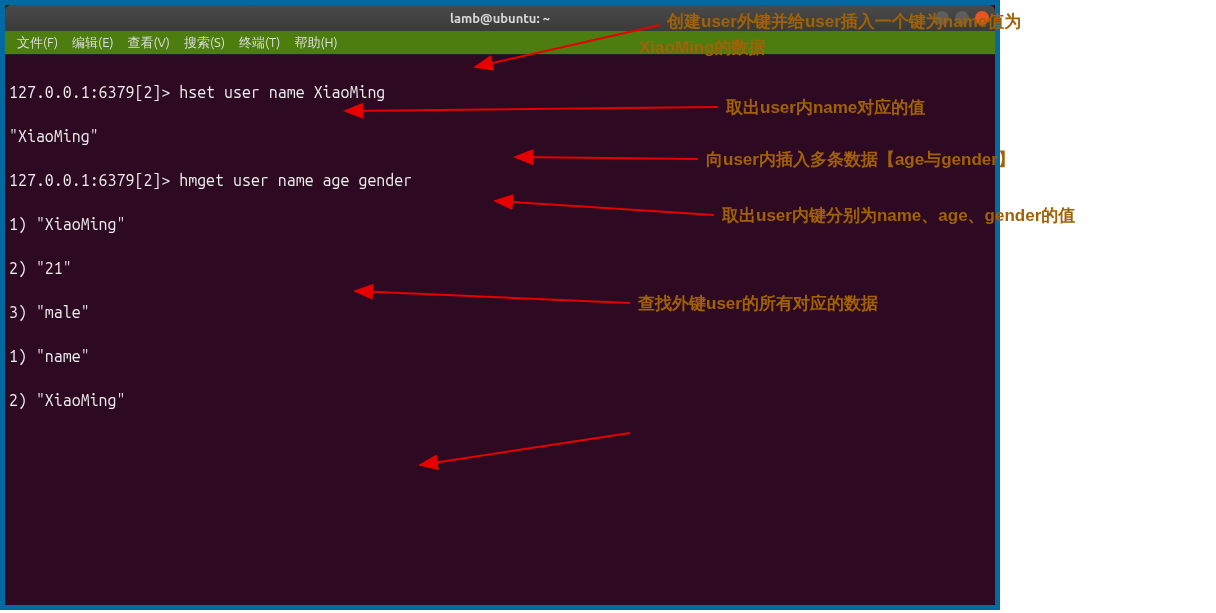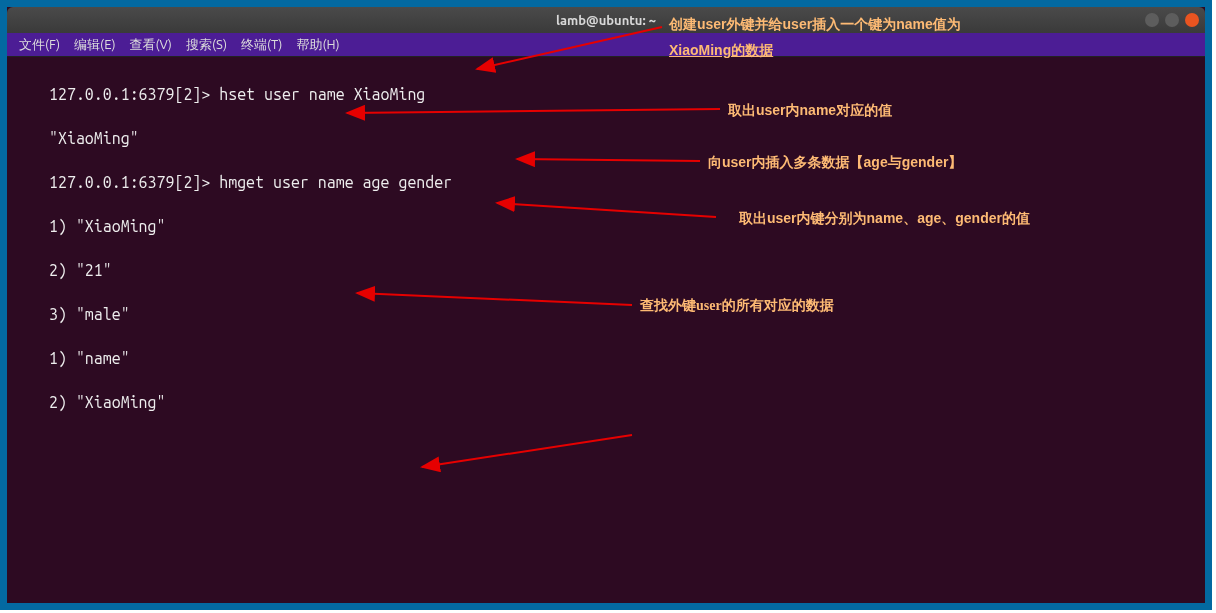--- a/index.html
+++ b/index.html
@@ -9,24 +9,24 @@
     }
     body {
       width: 1216px;
       height: 613px;
       background: #fff;
       font-family: "Ubuntu Mono", "DejaVu Sans Mono", monospace;
       position: relative;
       overflow: hidden;
     }
     .terminal-window {
-      width: 1212px;
+      width: 1000px;
       height: 610px;
       background: #2d0a22;
-      border: 7px solid #0369a1;
+      border: 5px solid #0369a1;
       position: relative;
     }
     .titlebar {
       height: 26px;
       background: linear-gradient(to bottom, #4a4a4a, #3a3a3a);
       display: flex;
       align-items: center;
       justify-content: center;
       position: relative;
       border-radius: 6px 6px 0 0;
@@ -50,21 +50,21 @@
       display: inline-flex;
       align-items: center;
       justify-content: center;
       font-size: 10px;
       color: #444;
       background: #5d5d5d;
     }
     .win-btn.close { background: #e95420; }
     .menubar {
       height: 24px;
-      background: #4c1d95;
+      background: #4d7c0f;
       display: flex;
       align-items: center;
       padding: 0 6px;
       gap: 2px;
       font-family: "Ubuntu", sans-serif;
       font-size: 13px;
       color: #dcdcdc;
       border-bottom: 1px solid #222;
     }
     .menu-item {
@@ -75,28 +75,27 @@
       padding: 4px 4px;
       color: #eee;
       font-size: 16px;
       line-height: 22px;
       white-space: pre;
       font-family: "Ubuntu Mono", "DejaVu Sans Mono", monospace;
       position: relative;
     }
     .term-line {
       white-space: pre;
-      margin-left: 38px;
     }
     .anno {
       position: absolute;
-      color: #fdba74;
+      color: #a16207;
       font-family: "SimHei", "Microsoft YaHei", sans-serif;
       font-weight: bold;
-      font-size: 14px;
+      font-size: 17px;
       line-height: 22px;
       pointer-events: none;
       white-space: nowrap;
     }
     svg.arrow {
       position: absolute;
       pointer-events: none;
       left: 0;
       top: 0;
     }
@@ -139,25 +138,25 @@
 
 
 
 
 
 
 
   </div>
 
   <div class="anno" style="left:662px; top:6px;">创建user外键并给user插入一个键为name值为</div>
-  <div class="anno" style="left:662px; top:32px;text-decoration:underline;">XiaoMing的数据</div>
+  <div class="anno" style="left:634px; top:32px;">XiaoMing的数据</div>
   <div class="anno" style="left:701px; top:144px;">向user内插入多条数据【age与gender】</div>
   <div class="anno" style="left:721px; top:92px;">取出user内name对应的值</div>
-  <div class="anno" style="left:717px; top:200px;margin-left:15px;">取出user内键分别为name、age、gender的值</div>
-  <div class="anno" style="left:633px; top:288px;font-family:Liberation Serif, serif;">查找外键user的所有对应的数据</div>
+  <div class="anno" style="left:717px; top:200px;">取出user内键分别为name、age、gender的值</div>
+  <div class="anno" style="left:633px; top:288px;">查找外键user的所有对应的数据</div>
 
   <svg class="arrow" width="1216" height="613">
     <defs>
       <marker id="ah" markerWidth="10" markerHeight="8" refX="9" refY="4" orient="auto">
         <polygon points="0 0, 10 4, 0 8" fill="#e60000"></polygon>
       </marker>
     </defs>
 
     <line x1="655" y1="20" x2="470" y2="62" stroke="#e60000" stroke-width="2" marker-end="url(#ah)"></line>
 

